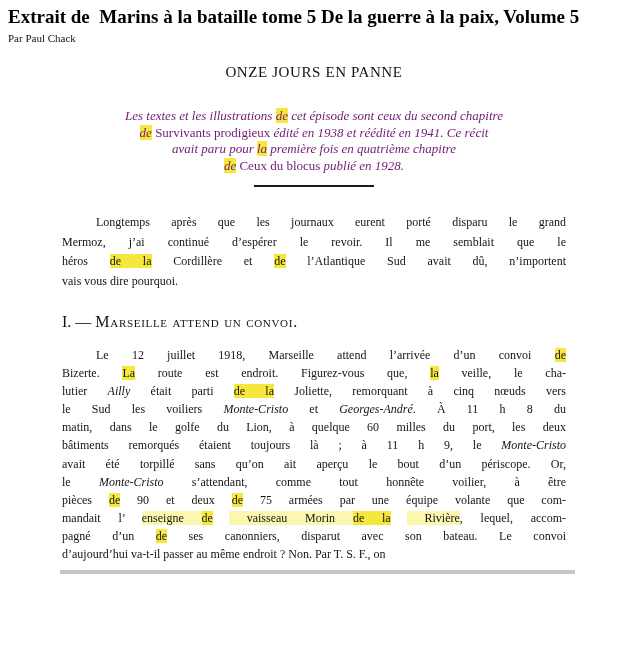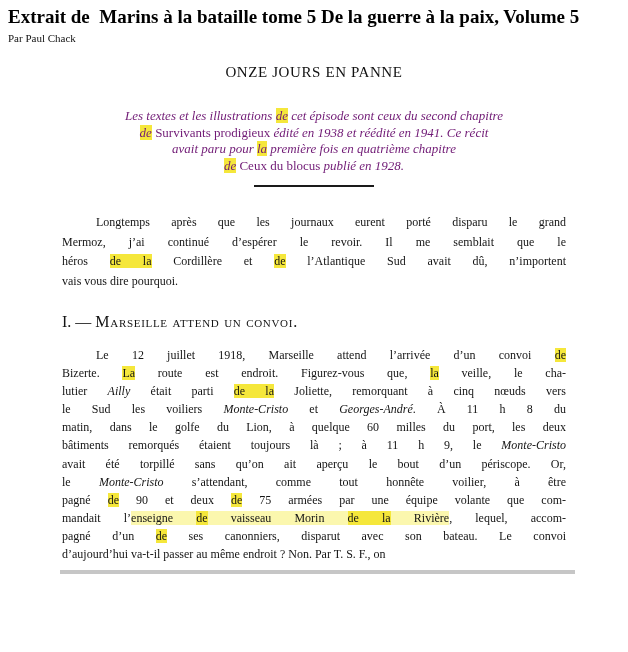--- a/index.html
+++ b/index.html
@@ -26,21 +26,21 @@
   .para.p1{margin-top:26px;line-height:19.5px;}
   .para.p2{margin-top:15px;line-height:18.1px;}
   .para .tline{text-align:justify;text-align-last:justify;}
   .para .tline.last{text-align-last:left;}
   .para .tline.first{text-indent:34px;}
   .section-heading{margin-top:22px;text-align:left;font-size:16px;color:#141414;}
   .section-heading .sc{font-variant:small-caps;letter-spacing:0.7px;}
   span.i{font-style:italic;}
   span.n{font-style:normal;margin-top:32px;}
   span.hl{background:var(--hl,#f5e73b);}
-  span.hp{background:var(--hp,#fbf7ae);}
+  span.hp{background:var(--hp,#fbf7ae);margin-left:16px;}
   .bottom-bar{height:4px;width:515px;margin:7px 0 0 60px;background:var(--bar,#c6c6c6);}
 </style>
 </head>
 <body>
 
 <div class="page">
 
   <div class="doc-header">
     <div class="doc-title">Extrait de&nbsp; Marins à la bataille tome 5 De la guerre à la paix, Volume 5</div>
     <div class="doc-byline">Par Paul Chack</div>
@@ -72,21 +72,21 @@
 
     <div class="para p2">
         <div class="tline first"><span>Le 12 juillet 1918, Marseille attend l’arrivée d’un convoi </span><span class="hl">de</span></div>
         <div class="tline"><span>Bizerte. </span><span class="hl">La</span><span> route est endroit. Figurez-vous que, </span><span class="hl">la</span><span> veille, le cha-</span></div>
         <div class="tline"><span>lutier </span><span class="i">Ailly</span><span> était parti </span><span class="hl">de la</span><span> Joliette, remorquant à cinq nœuds vers</span></div>
         <div class="tline"><span>le Sud les voiliers </span><span class="i">Monte-Cristo</span><span> et </span><span class="i">Georges-André</span><span>. À 11 h 8 du</span></div>
         <div class="tline"><span>matin, dans le golfe du Lion, à quelque 60 milles du port, les deux</span></div>
         <div class="tline"><span>bâtiments remorqués étaient toujours là ; à 11 h 9, le </span><span class="i">Monte-Cristo</span></div>
         <div class="tline"><span>avait été torpillé sans qu’on ait aperçu le bout d’un périscope. Or,</span></div>
         <div class="tline"><span>le </span><span class="i">Monte-Cristo</span><span> s’attendant, comme tout honnête voilier, à être</span></div>
-        <div class="tline"><span>pagné </span><span class="hl">de</span><span> 90 et deux </span><span class="hl">de</span><span> 75 armées par une équipe volante que com-</span></div>
+        <div class="tline"><span>pièces </span><span class="hl">de</span><span> 90 et deux </span><span class="hl">de</span><span> 75 armées par une équipe volante que com-</span></div>
         <div class="tline"><span>mandait l’</span><span class="hp">enseigne </span><span class="hl">de</span><span class="hp"> vaisseau Morin </span><span class="hl">de la</span><span class="hp"> Rivière</span><span>, lequel, accom-</span></div>
         <div class="tline"><span>pagné d’un </span><span class="hl">de</span><span> ses canonniers, disparut avec son bateau. Le convoi</span></div>
         <div class="tline last"><span>d’aujourd’hui va-t-il passer au même endroit ? Non. Par T. S. F., on</span></div>
       </div>
 
   </div>
 
   <div class="bottom-bar"></div>
 
 </div>

